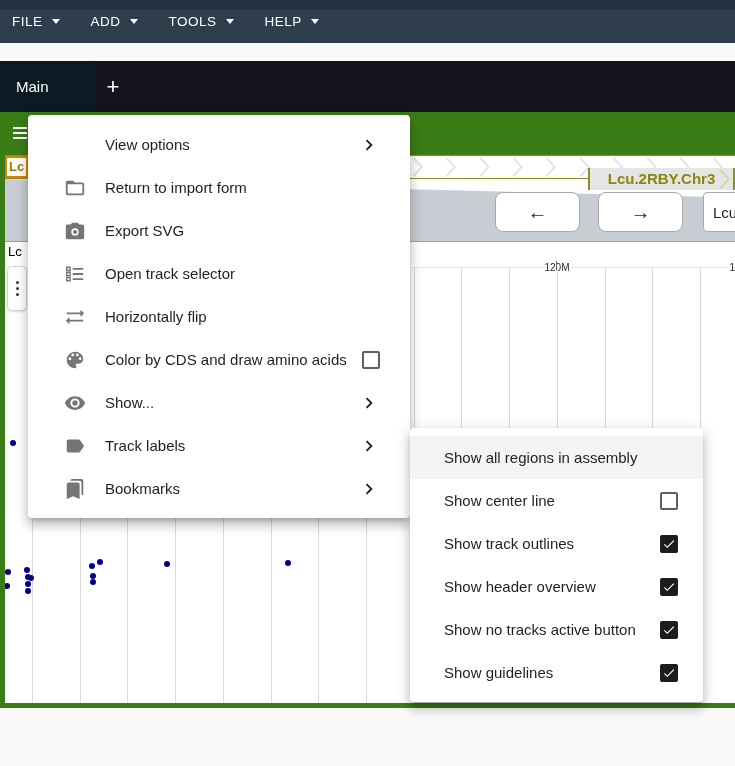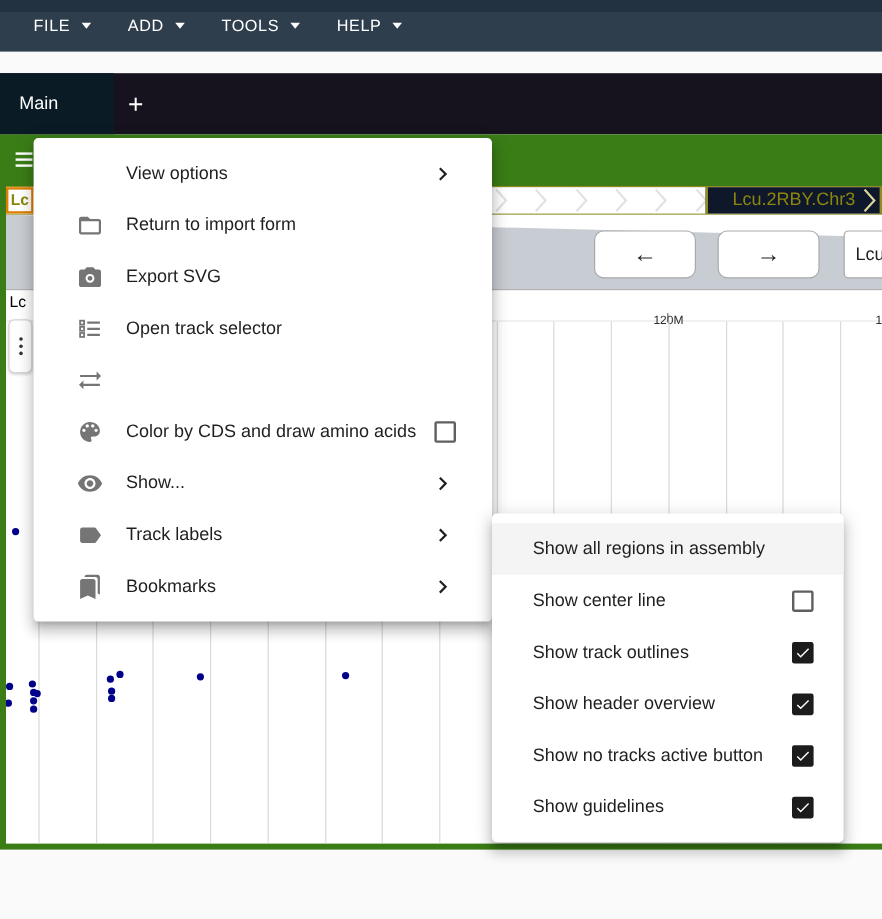--- a/index.html
+++ b/index.html
@@ -2,21 +2,21 @@
 <html><head>
 <meta charset="utf-8">
 <style>
   * { margin:0; padding:0; box-sizing:border-box; }
   html,body { width:735px; height:766px; }
   body { font-family:"Liberation Sans","DejaVu Sans",sans-serif; background:#fafafa; }
   .screen { position:relative; width:735px; height:766px; overflow:hidden; background:#fafafa; }
 
   
   .app-bar { position:absolute; left:0; top:0; width:735px; height:43px;
-    background:linear-gradient(to bottom,#233240 0,#233240 10px,#2f3e4d 10px); display:flex; align-items:center; padding-left:28px; }
+    background:linear-gradient(to bottom,#233240 0,#233240 10px,#2f3e4d 10px); display:flex; align-items:center; padding-left:12px; }
   .menubar-item { display:flex; align-items:center; margin-right:31px; color:#fff; font-size:13.5px;
     font-weight:500; letter-spacing:.5px; cursor:pointer; }
   .caret { width:0; height:0; border-left:4.5px solid transparent; border-right:4.5px solid transparent;
     border-top:5px solid #fff; margin-left:9px; }
 
   
   .tab-bar { position:absolute; left:0; top:61px; width:735px; height:51px; background:#16121e; }
   .tab-active { position:absolute; left:0; top:0; width:95px; height:51px; background:#0a1b26; color:#fff;
     font-size:15px; display:flex; align-items:center; padding-left:16px; }
   .add-tab { position:absolute; left:98px; top:0; width:30px; height:51px; color:#fff; font-size:22px;
@@ -30,22 +30,22 @@
   .view-body { position:absolute; left:5px; top:43px; width:730px; height:548px; background:#fff; overflow:hidden; }
 
   
   .overview { position:absolute; left:0; top:0; width:730px; height:24px; background:#fff;
     border-top:1px solid #8e8d22; border-bottom:1px solid #8e8d22; }
   .ov-chevrons { position:absolute; inset:0; }
   .ov-chevron { position:absolute; top:1px; }
   .ov-selected { position:absolute; left:0; top:0; width:23px; height:22px; background:#fff;
     border:2px solid #dd7f00; color:#8b860d; font-weight:bold; font-size:13px; line-height:18px;
     padding-left:2px; overflow:hidden; z-index:2; }
-  .ov-region { position:absolute; left:583px; top:0; width:147px; height:22px; background:#0f172a;
-    border-left:2px solid #8e8d22; border-right:2px solid #8e8d22; color:#8b860d; font-weight:normal;
+  .ov-region { position:absolute; left:583px; top:12px; width:147px; height:22px; background:#e5e5e5;
+    border-left:2px solid #8e8d22; border-right:2px solid #8e8d22; color:#8b860d; font-weight:bold;
     font-size:15px; text-align:center; line-height:21px; z-index:2; overflow:hidden; }
   .ov-region svg { position:absolute; right:1px; top:1px; }
 
   
   .hdr { position:absolute; left:0; top:24px; width:730px; height:63px; background:#fff;
     border-bottom:1px solid #9e9e9e; }
   .hdr-poly { position:absolute; inset:0; background:#c8cdd3;
     clip-path:polygon(0 0,100% 30%,100% 100%,0 100%); }
   .nav-btn { position:absolute; top:13px; width:85px; height:40px; background:#fff; border:1px solid #a9a9a9;
     border-radius:8px; font-size:20px; color:#222; display:flex; align-items:center; justify-content:center;
@@ -312,20 +312,21 @@
           </svg>
         </span>
         <span class="mi-label">Open track selector</span>
       </div>
       <div class="menu-item">
         <span class="mi-icon">
           <svg width="22" height="22" viewBox="0 0 24 24">
             <path fill="#757575" d="M18 12l4-4-4-4v3H3v2h15v3zM6 12l-4 4 4 4v-3h15v-2H6v-3z"></path>
           </svg>
         </span>
+        <span class="mi-label">Horizontally flip</span>
       </div>
       <div class="menu-item">
         <span class="mi-icon">
           <svg width="22" height="22" viewBox="0 0 24 24">
             <path fill="#757575" d="M12 3c-4.97 0-9 4.03-9 9s4.03 9 9 9c.83 0 1.5-.67 1.5-1.5 0-.39-.15-.74-.39-1.01-.23-.26-.38-.61-.38-.99 0-.83.67-1.5 1.5-1.5H16c2.76 0 5-2.24 5-5 0-4.42-4.03-8-9-8zm-5.5 9c-.83 0-1.5-.67-1.5-1.5S5.67 9 6.5 9 8 9.67 8 10.5 7.33 12 6.5 12zm3-4C8.67 8 8 7.33 8 6.5S8.67 5 9.5 5s1.5.67 1.5 1.5S10.33 8 9.5 8zm5 0c-.83 0-1.5-.67-1.5-1.5S13.67 5 14.5 5s1.5.67 1.5 1.5S15.33 8 14.5 8zm3 4c-.83 0-1.5-.67-1.5-1.5S16.67 9 17.5 9s1.5.67 1.5 1.5-.67 1.5-1.5 1.5z"></path>
           </svg>
         </span>
         <span class="mi-label">Color by CDS and draw amino acids</span>
         <span class="mi-trailing checkbox unchecked"></span>
       </div>

